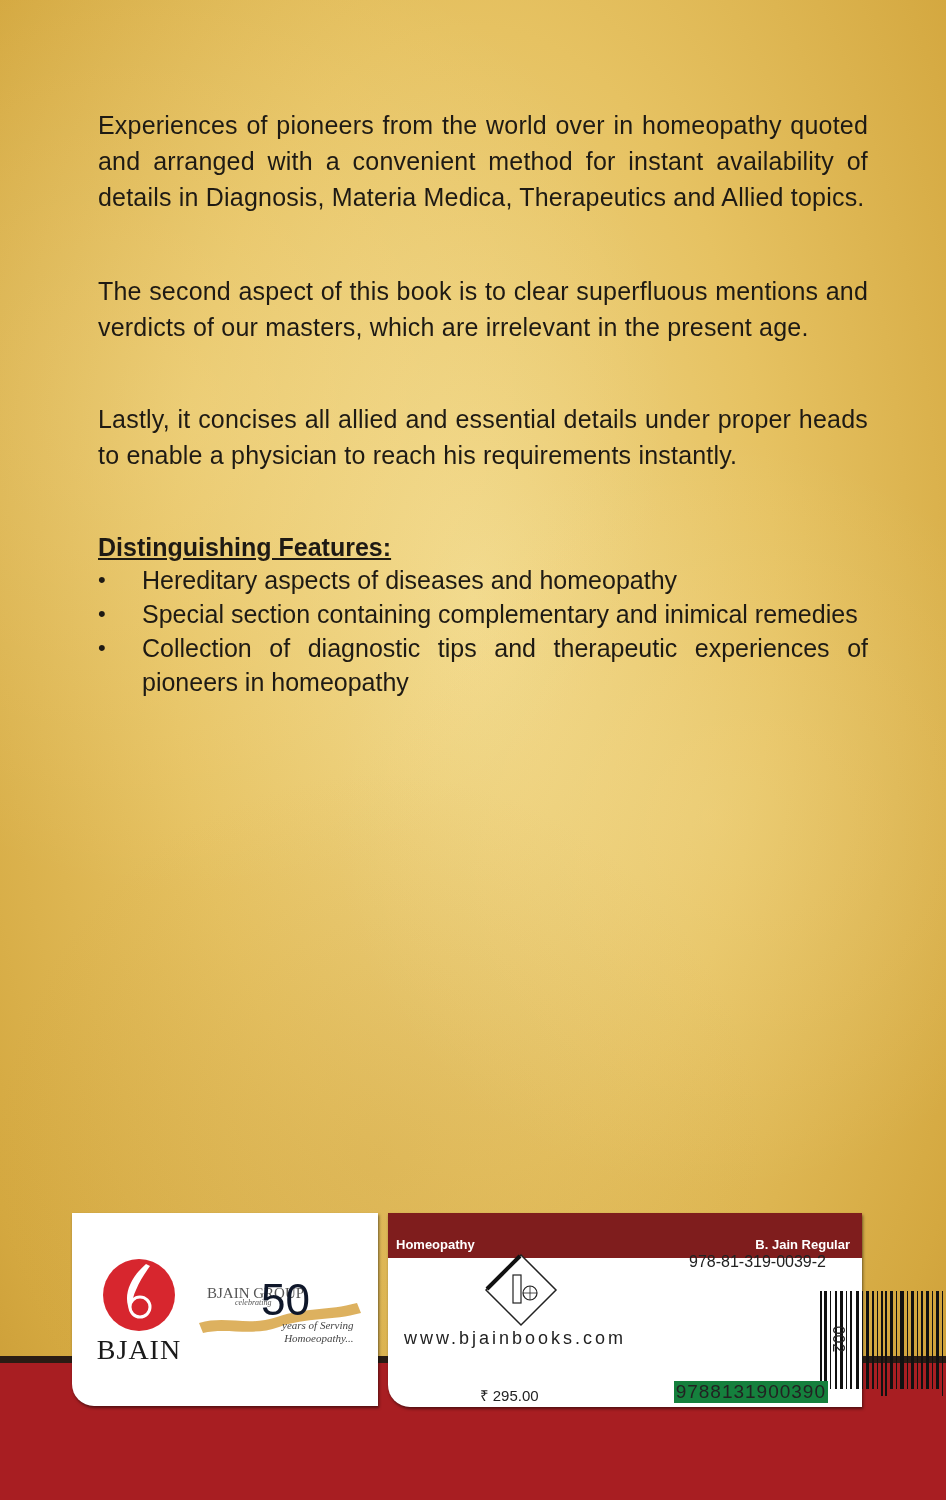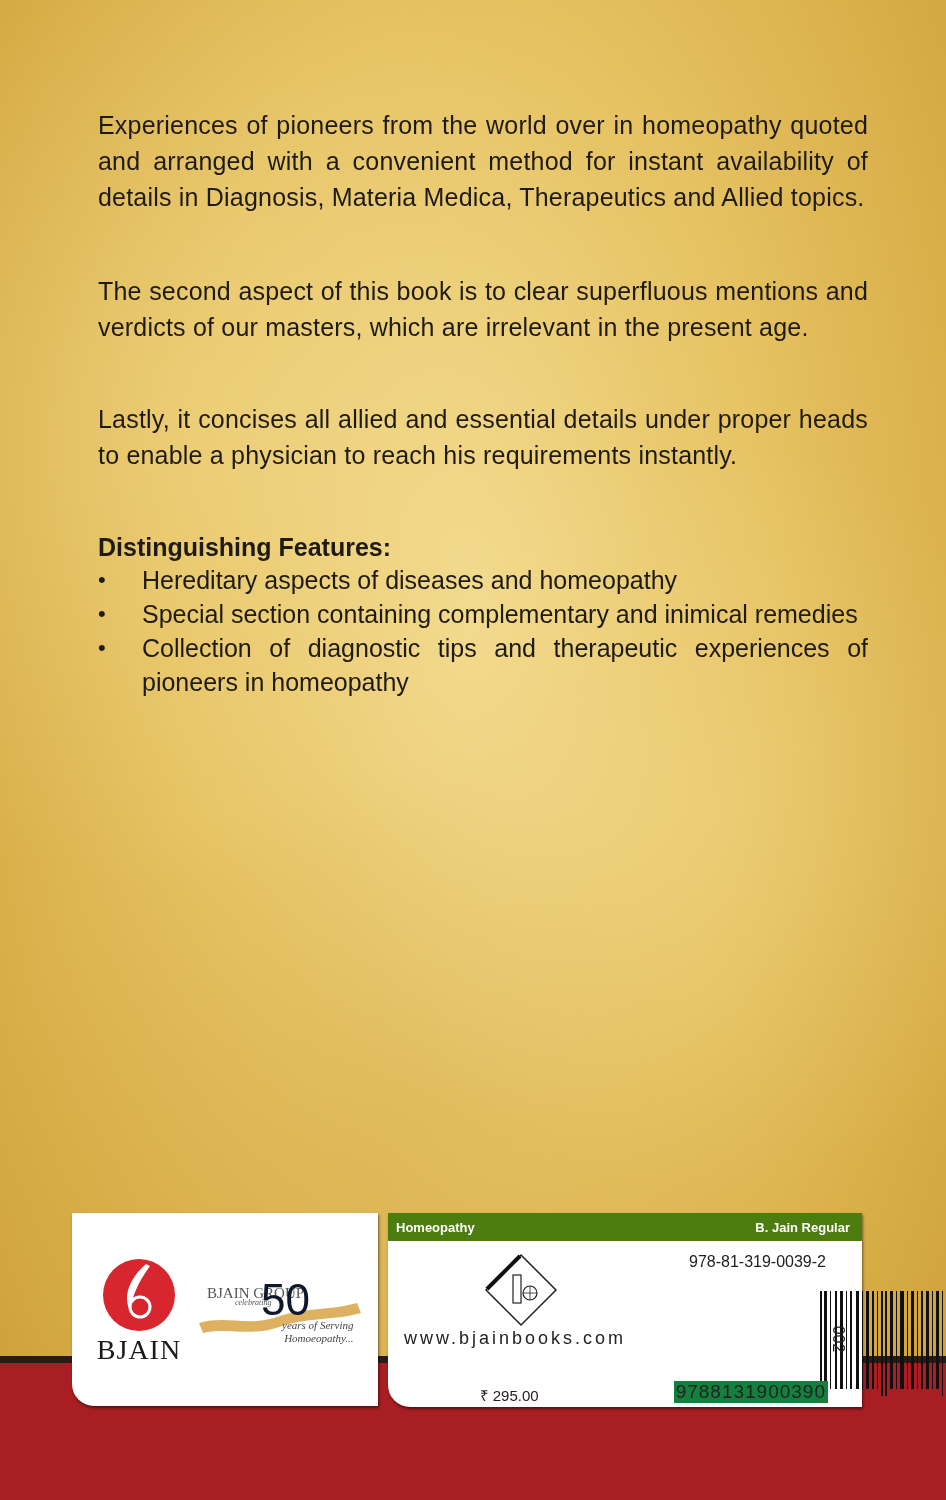--- a/index.html
+++ b/index.html
@@ -18,43 +18,43 @@
   .body-text {
     position: absolute; left: 98px; width: 770px; color: #1e1a14;
     font-size: 25px; line-height: 36px; text-align: justify; margin: 0;
     letter-spacing: 0.2px;
   }
   #p1 { top: 107px; }
   #p2 { top: 273px; }
   #p3 { top: 401px; }
   .features-title {
     position: absolute; left: 98px; top: 533px; font-size: 25px; font-weight: bold;
-    color: #1e1a14; margin: 0;
+    color: #1e1a14; margin: 0; text-decoration: underline;
   }
   .features { position: absolute; left: 98px; top: 563px; width: 770px; margin: 0; padding: 0; list-style: none; }
   .features li {
     position: relative; padding-left: 44px; font-size: 25px; line-height: 34px;
     color: #1e1a14; text-align: justify;
   }
   .features li .bullet {
     position: absolute; left: 0; top: 0; font-size: 22px;
   }
   .red-band {
     position: absolute; left: 0; top: 1363px; width: 946px; height: 137px; background: #a81e22;
   }
   .dark-line { position: absolute; left: 0; top: 1356px; width: 946px; height: 8px; background: #2a1c14; }
   .card {
     position: absolute; background: #fff; border-radius: 0 0 0 22px;
     box-shadow: 1px 2px 3px rgba(0,0,0,0.5);
   }
   #left-card { left: 72px; top: 1213px; width: 306px; height: 193px; }
   #right-card { left: 388px; top: 1213px; width: 474px; height: 194px; }
   .card-header {
-    height: 28px; background: #4d7c0f; color: #fff; font-size: 13px; font-weight: bold;
-    display: flex; justify-content: space-between; align-items: center; padding: 0 12px 0 8px;
+    height: 28px; background: #7f1d1d; color: #fff; font-size: 13px; font-weight: bold;
+    display: flex; justify-content: space-between; align-items: center; padding: 17px 12px 0 8px;
   }
   .bjain-logo { position: absolute; left: 22px; top: 45px; width: 90px; text-align: center; }
   .bjain-word { font-family: "Liberation Serif", serif; font-size: 28px; color: #1a1a1a; letter-spacing: 1px; margin-top: -2px; }
   .anniv { position: absolute; left: 125px; top: 68px; width: 170px; height: 70px; }
   .anniv .group { position: absolute; left: 10px; top: 4px; font-family: "Liberation Serif", serif; font-size: 15px; color: #555; }
   .anniv .celebr { position: absolute; left: 38px; top: 17px; font-family: "Liberation Serif", serif; font-style: italic; font-size: 8px; color: #555; }
   .anniv .fifty { position: absolute; left: 64px; top: -6px; font-size: 44px; color: #0f172a; font-family: "Liberation Sans", sans-serif; }
   .anniv .serv { position: absolute; left: 85px; top: 38px; font-family: "Liberation Serif", serif; font-style: italic; font-size: 11px; color: #444; line-height: 13px; text-align: right; }
   .website { position: absolute; left: 16px; top: 115px; font-size: 18px; letter-spacing: 3px; color: #222; }
   .price { position: absolute; left: 92px; top: 172px; font-size: 15px; color: #222; }

